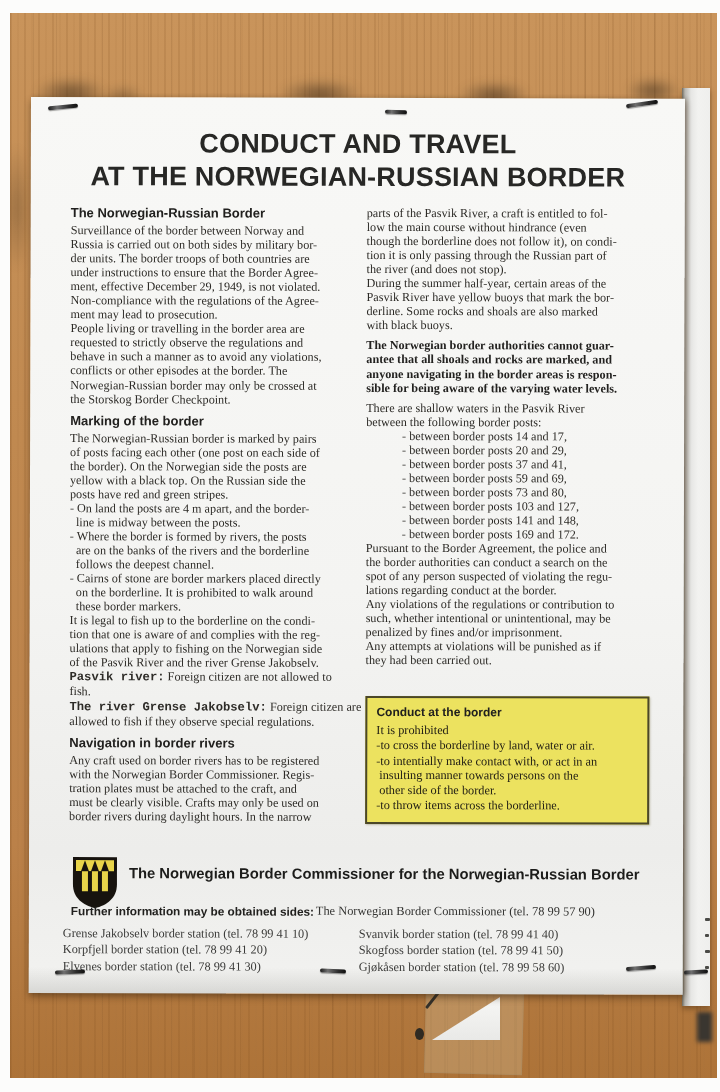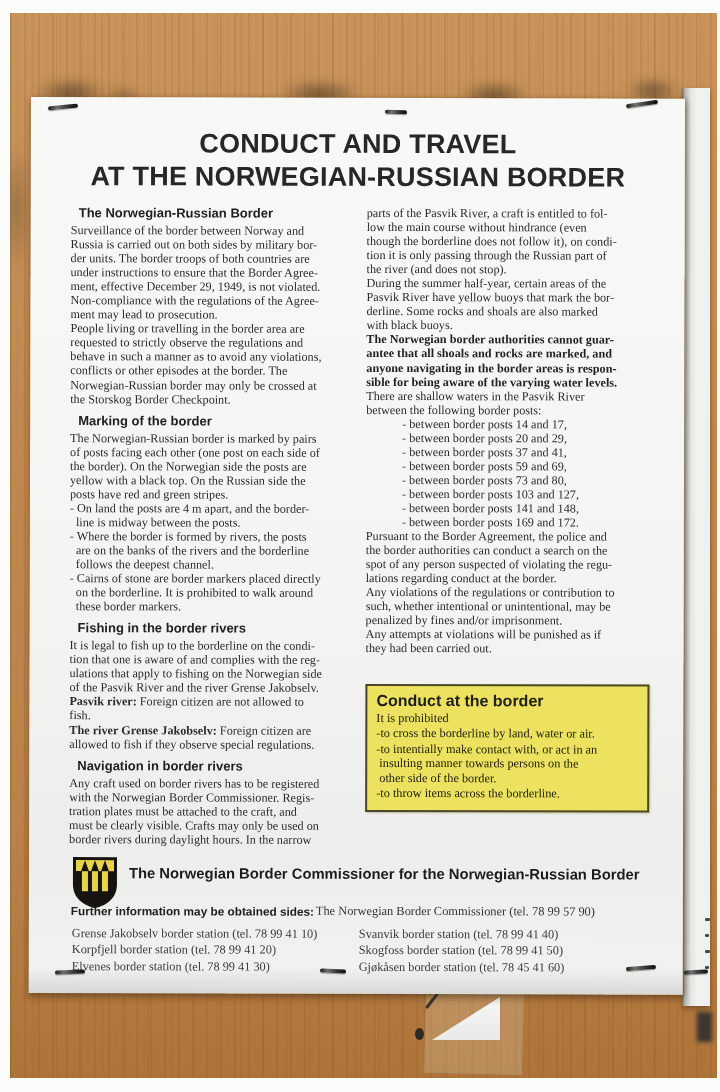--- a/index.html
+++ b/index.html
@@ -21,43 +21,43 @@
     transform:rotate(.15deg);transform-origin:top left;
     background:linear-gradient(180deg,#f8f8f6 0%,#f4f4f2 55%,#ededeb 84%,#f2f2f0 100%);
     box-shadow:0 4px 7px rgba(60,38,16,.45), 2px 0 4px rgba(60,38,16,.25);}
   .paper::after{content:"";position:absolute;left:0;right:0;bottom:0;height:26px;
     background:linear-gradient(180deg,rgba(120,120,114,0) 0%,rgba(120,120,114,.22) 100%);}
   .title{position:absolute;top:30px;left:0;right:0;text-align:center;
     font:700 27px/33px "Liberation Sans",sans-serif;letter-spacing:.2px;color:#28, ;color:#272725;}
   .col{position:absolute;top:108px;}
   .col-left{left:40px;width:294px;}
   .col-right{left:336px;width:298px;}
-  .hd{font:700 13px/15px "Liberation Sans",sans-serif;color:#21201e;margin:7px 8px 3px;}
+  .hd{font:700 13px/15px "Liberation Sans",sans-serif;color:#21201e;margin:7px 0 3px;}
   .hd.first{margin-top:0;}
   .bd{font:12.2px/14.05px "Liberation Serif",serif;color:#2d2b27;white-space:pre-wrap;margin:0;}
-  .gap{font-family:Liberation Serif, serif;}
-  .bold{font-weight:700;}
+  .gap{margin-top:6px;font-family:Liberation Serif, serif;}
+  .bold{font-weight:700;font-family:Liberation Mono, monospace;}
   .warn{font-weight:700;color:#232220;}
   .post-item{font:12.2px/14.05px "Liberation Serif",serif;color:#2d2b27;padding-left:36px;}
   .conduct-box{margin-top:28px;width:262px;background:#ece25f;border:2px solid #4b4728;
     padding:7px 9px 9px;box-shadow:1px 1px 2px rgba(90,80,30,.3);}
-  .conduct-box .hd{margin:0 0 3px;font-size:16px;}
+  .conduct-box .hd{margin:0 0 3px;font-size:12px;}
   .cb-line{font:12.3px/14.6px "Liberation Serif",serif;color:#232015;white-space:pre-wrap;}
   .cb-item{margin-top:1px;}
   
   .footer{position:absolute;left:0;top:752px;width:100%;}
   .logo{position:absolute;left:42px;top:6px;}
   .commissioner{position:absolute;left:100px;top:16px;white-space:nowrap;
     font:700 14.8px/17px "Liberation Sans",sans-serif;color:#1c1c1a;}
   .further-label{position:absolute;left:42px;top:55px;white-space:nowrap;
     font:700 11.8px/14px "Liberation Sans",sans-serif;color:#21201e;}
   .further-value{position:absolute;left:287px;top:54px;white-space:nowrap;
     font:12.4px/15px "Liberation Serif",serif;color:#333331;text-align:center;}
   .stations{position:absolute;top:76px;font:12.3px/16.3px "Liberation Serif",serif;color:#3a3a38;white-space:nowrap;}
-  .stations-left{left:43px;}
+  .stations-left{left:34px;}
   .stations-right{left:330px;}
   
   .sheet2{position:absolute;left:672px;top:75px;width:28px;height:918px;z-index:8;
     background:linear-gradient(90deg,#6e6a5e 0,#b9b7b1 3px,#e6e6e4 9px,#f2f2f0 16px,#efefed 100%);
     box-shadow:0 3px 5px rgba(60,38,16,.4);}
   .mark{position:absolute;background:#4a4a46;border-radius:1px;}
   
   .tape{position:absolute;left:415px;top:979px;width:96px;height:80px;z-index:5;
     background:rgba(208,188,152,.35);border:1px solid rgba(150,130,100,.25);transform:rotate(1.5deg);}
   .scrap{position:absolute;left:422px;top:984px;width:68px;height:43px;z-index:6;
@@ -121,21 +121,20 @@
 posts have red and green stripes.
 - On land the posts are 4 m apart, and the border-
   line is midway between the posts.
 - Where the border is formed by rivers, the posts
   are on the banks of the rivers and the borderline
   follows the deepest channel.
 - Cairns of stone are border markers placed directly
   on the borderline. It is prohibited to walk around
   these border markers.</p>
 
-      <div class="hd">Fishing in the border rivers</div>
       <p class="bd"><span>It is legal to fish up to the borderline on the condi-
 tion that one is aware of and complies with the reg-
 ulations that apply to fishing on the Norwegian side
 of the Pasvik River and the river Grense Jakobselv.</span>
 <span class="bold">Pasvik river:</span><span> Foreign citizen are not allowed to
 fish.</span>
 <span class="bold">The river Grense Jakobselv:</span><span> Foreign citizen are
 allowed to fish if they observe special regulations.</span></p>
 
       <div class="hd">Navigation in border rivers</div>
@@ -211,21 +210,21 @@
       <div class="further-label">Further information may be obtained sides:</div>
       <div class="further-value">The Norwegian Border Commissioner (tel. 78 99 57 90)</div>
       <div class="stations stations-left">
         <div>Grense Jakobselv border station (tel. 78 99 41 10)</div>
         <div>Korpfjell border station (tel. 78 99 41 20)</div>
         <div>Elvenes border station (tel. 78 99 41 30)</div>
       </div>
       <div class="stations stations-right">
         <div>Svanvik border station (tel. 78 99 41 40)</div>
         <div>Skogfoss border station (tel. 78 99 41 50)</div>
-        <div>Gjøkåsen border station (tel. 78 45 41 60)</div>
+        <div>Gjøkåsen border station (tel. 78 99 58 60)</div>
       </div>
     </div>
   </div>
 
   <div class="staple" style="left:38px;top:92px;width:30px;transform:rotate(-6deg);"></div>
   <div class="staple" style="left:375px;top:97px;width:22px;transform:rotate(2deg);"></div>
   <div class="staple" style="left:616px;top:89px;width:32px;transform:rotate(-8deg);"></div>
   <div class="staple" style="left:45px;top:957px;width:30px;transform:rotate(-2deg);"></div>
   <div class="staple" style="left:310px;top:956px;width:26px;transform:rotate(3deg);"></div>
   <div class="staple" style="left:616px;top:953px;width:30px;transform:rotate(-4deg);"></div>

